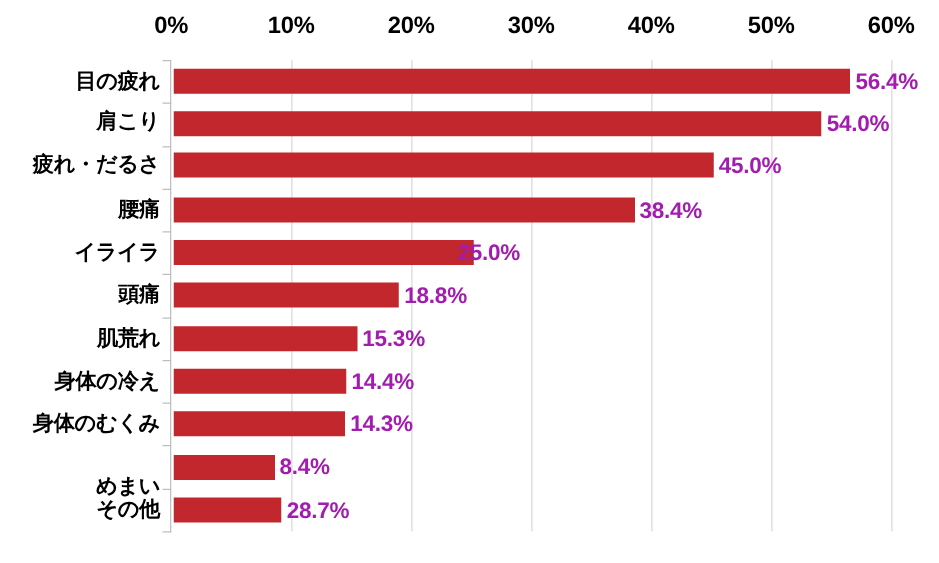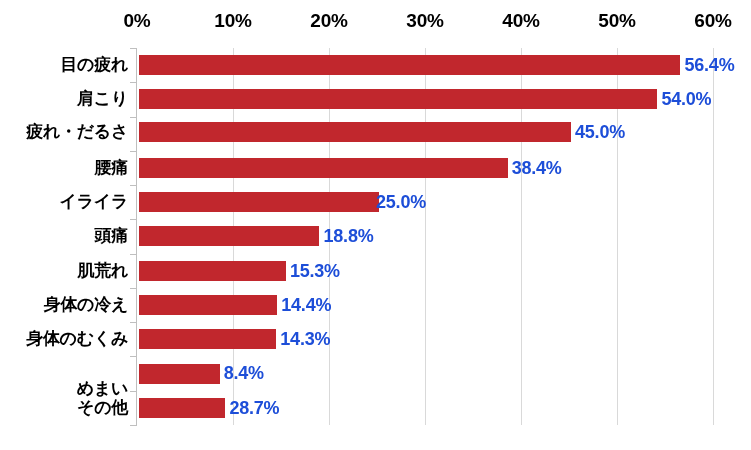--- a/index.html
+++ b/index.html
@@ -103,21 +103,21 @@
     height: 20px;
     background: #c1272d;
   }
 
   .bar-value {
     position: absolute;
     top: 0;
     line-height: 34.27px;
     font-size: 18px;
     font-weight: bold;
-    color: #1d4ed8;
+    color: #a21caf;
     white-space: nowrap;
     letter-spacing: -0.2px;
   }
 </style>
 </head>
 <body>
 
 <div id="chart-root">
 
   <div class="x-axis-labels">
@@ -156,38 +156,38 @@
       <div class="y-tick" style="top: 425px; background: rgb(191, 191, 191);"></div>
     </div>
 
   <div id="rows-layer">
       <div class="row" style="top: 48px; height: 34.2727px;">
         <div class="cat-label" style="line-height: 34.2727px;">目の疲れ</div>
         <div class="bar" style="width: 541.44px; top: 7.13636px; background: rgb(193, 39, 45);"></div>
         <div class="bar-value" style="left: 684.44px; line-height: 34.2727px;">56.4%</div>
       </div>
       <div class="row" style="top: 82.2727px; height: 34.2727px;">
-        <div class="cat-label" style="line-height: 34.2727px;">肩こり</div>
+        <div class="cat-label" style="line-height: 34.2727px; font-family: Liberation Mono, monospace;">肩こり</div>
         <div class="bar" style="width: 518.4px; top: 7.13636px; background: rgb(193, 39, 45);"></div>
         <div class="bar-value" style="left: 661.4px; line-height: 34.2727px;">54.0%</div>
       </div>
       <div class="row" style="top: 115px; height: 34.2727px;">
         <div class="cat-label" style="line-height: 34.2727px;">疲れ・だるさ</div>
         <div class="bar" style="width: 432px; top: 7.13636px; background: rgb(193, 39, 45);"></div>
         <div class="bar-value" style="left: 575px; line-height: 34.2727px;">45.0%</div>
       </div>
       <div class="row" style="top: 150.818px; height: 34.2727px;">
         <div class="cat-label" style="line-height: 34.2727px;">腰痛</div>
         <div class="bar" style="width: 368.64px; top: 7.13636px; background: rgb(193, 39, 45);"></div>
         <div class="bar-value" style="left: 511.64px; line-height: 34.2727px;">38.4%</div>
       </div>
       <div class="row" style="top: 185.091px; height: 34.2727px;">
         <div class="cat-label" style="line-height: 34.2727px;">イライラ</div>
         <div class="bar" style="width: 240px; top: 7.13636px; background: rgb(193, 39, 45);"></div>
-        <div class="bar-value" style="left: 376px; line-height: 34.2727px;">25.0%</div>
+        <div class="bar-value" style="left: 366px; line-height: 34.2727px;">25.0%</div>
       </div>
       <div class="row" style="top: 219.364px; height: 34.2727px;">
         <div class="cat-label" style="line-height: 34.2727px;">頭痛</div>
         <div class="bar" style="width: 180.48px; top: 7.13636px; background: rgb(193, 39, 45);"></div>
         <div class="bar-value" style="left: 323.48px; line-height: 34.2727px;">18.8%</div>
       </div>
       <div class="row" style="top: 253.636px; height: 34.2727px;">
         <div class="cat-label" style="line-height: 34.2727px;">肌荒れ</div>
         <div class="bar" style="width: 146.88px; top: 7.13636px; background: rgb(193, 39, 45);"></div>
         <div class="bar-value" style="left: 289.88px; line-height: 34.2727px;">15.3%</div>

